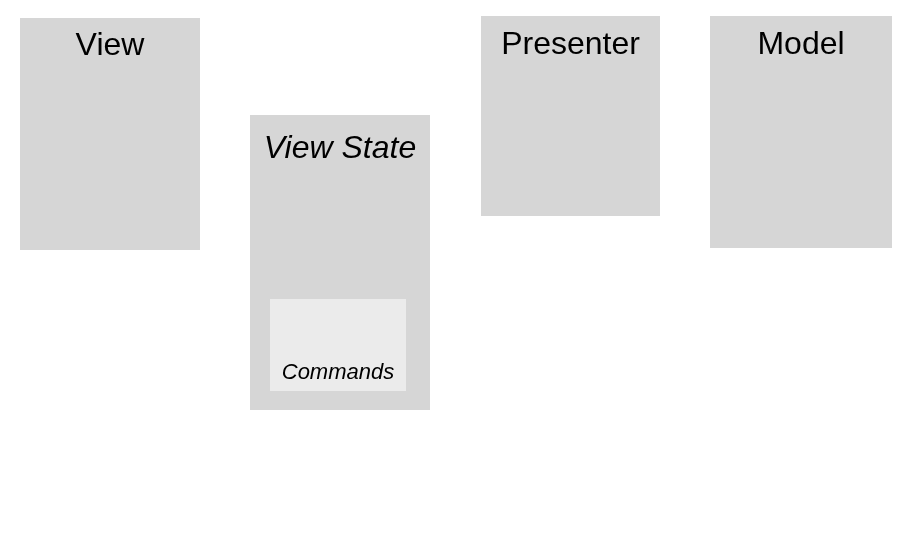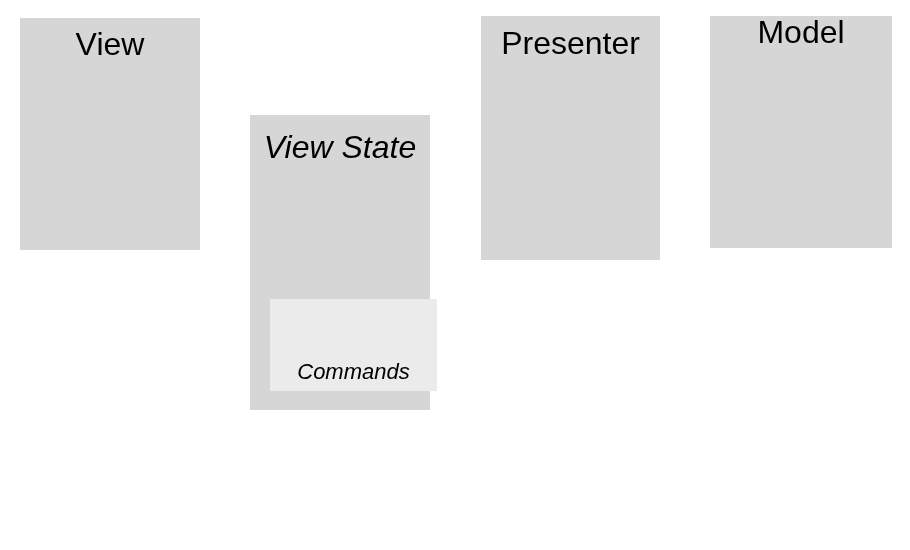--- a/index.html
+++ b/index.html
@@ -55,52 +55,53 @@
     font-size: 32px;
     margin-top: 16px;
     font-style: italic;
   }
   
   #node-commands {
     position: absolute;
     box-sizing: border-box;
     left: 20px;
     top: 184px;
-    width: 167px;
+    width: 136px;
     height: 92px;
     background: #ebebeb;
     display: flex;
     flex-direction: column;
     justify-content: flex-end;
     align-items: center;
   }
   #node-commands .node-title {
     font-size: 22px;
     margin-bottom: 8px;
   }
   
   #node-presenter {
     left: 481px;
     top: 16px;
     width: 179px;
-    height: 244px;
+    height: 200px;
   }
   #node-presenter .node-title {
     font-size: 32px;
     margin-top: 11px;
   }
   
   #node-model {
     left: 710px;
     top: 16px;
     width: 182px;
     height: 232px;
   }
   #node-model .node-title {
     font-size: 32px;
+    margin-top: 11px;
     text-align: center;
   }
 </style>
 </head>
 <body>
 
 <div id="diagram">
 
   <div class="node" id="node-view">
     <span class="node-title">View</span>

